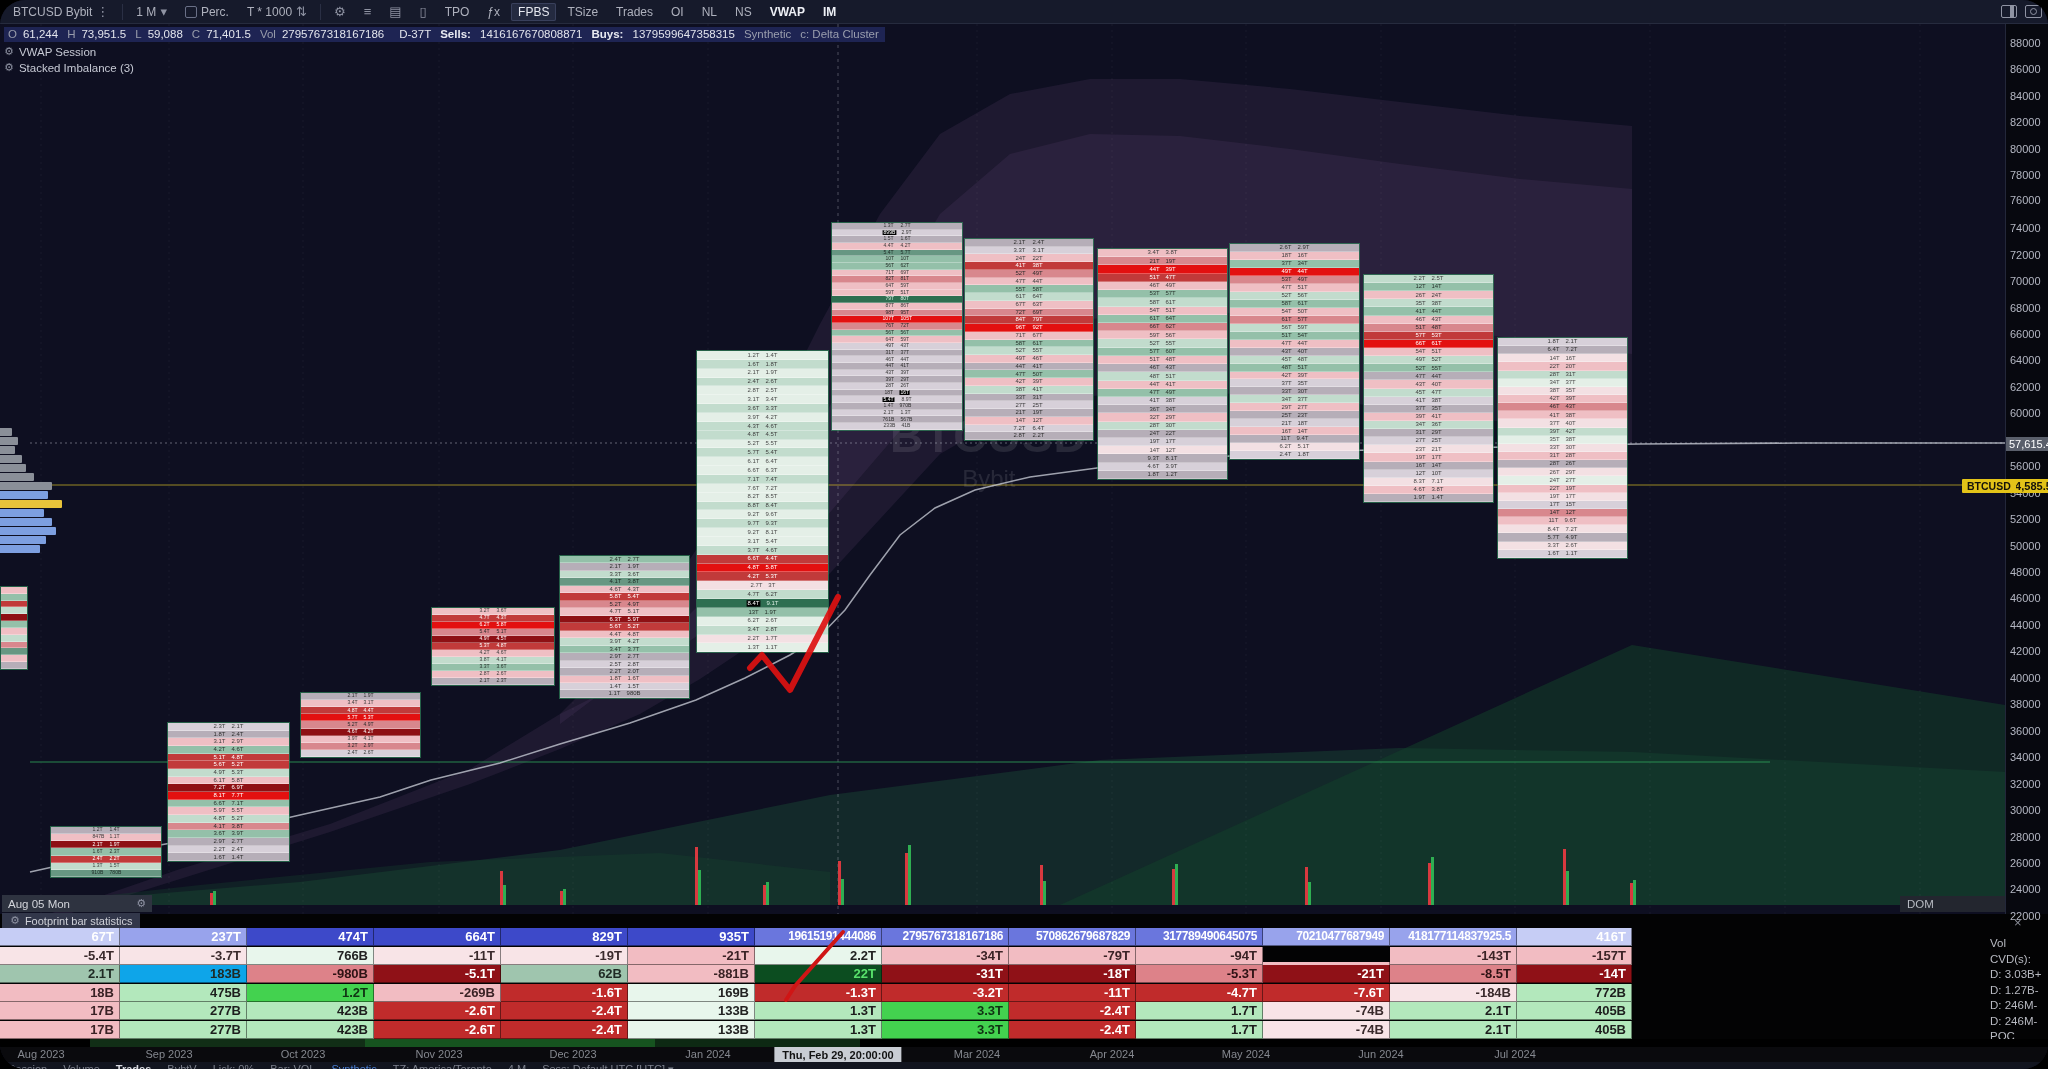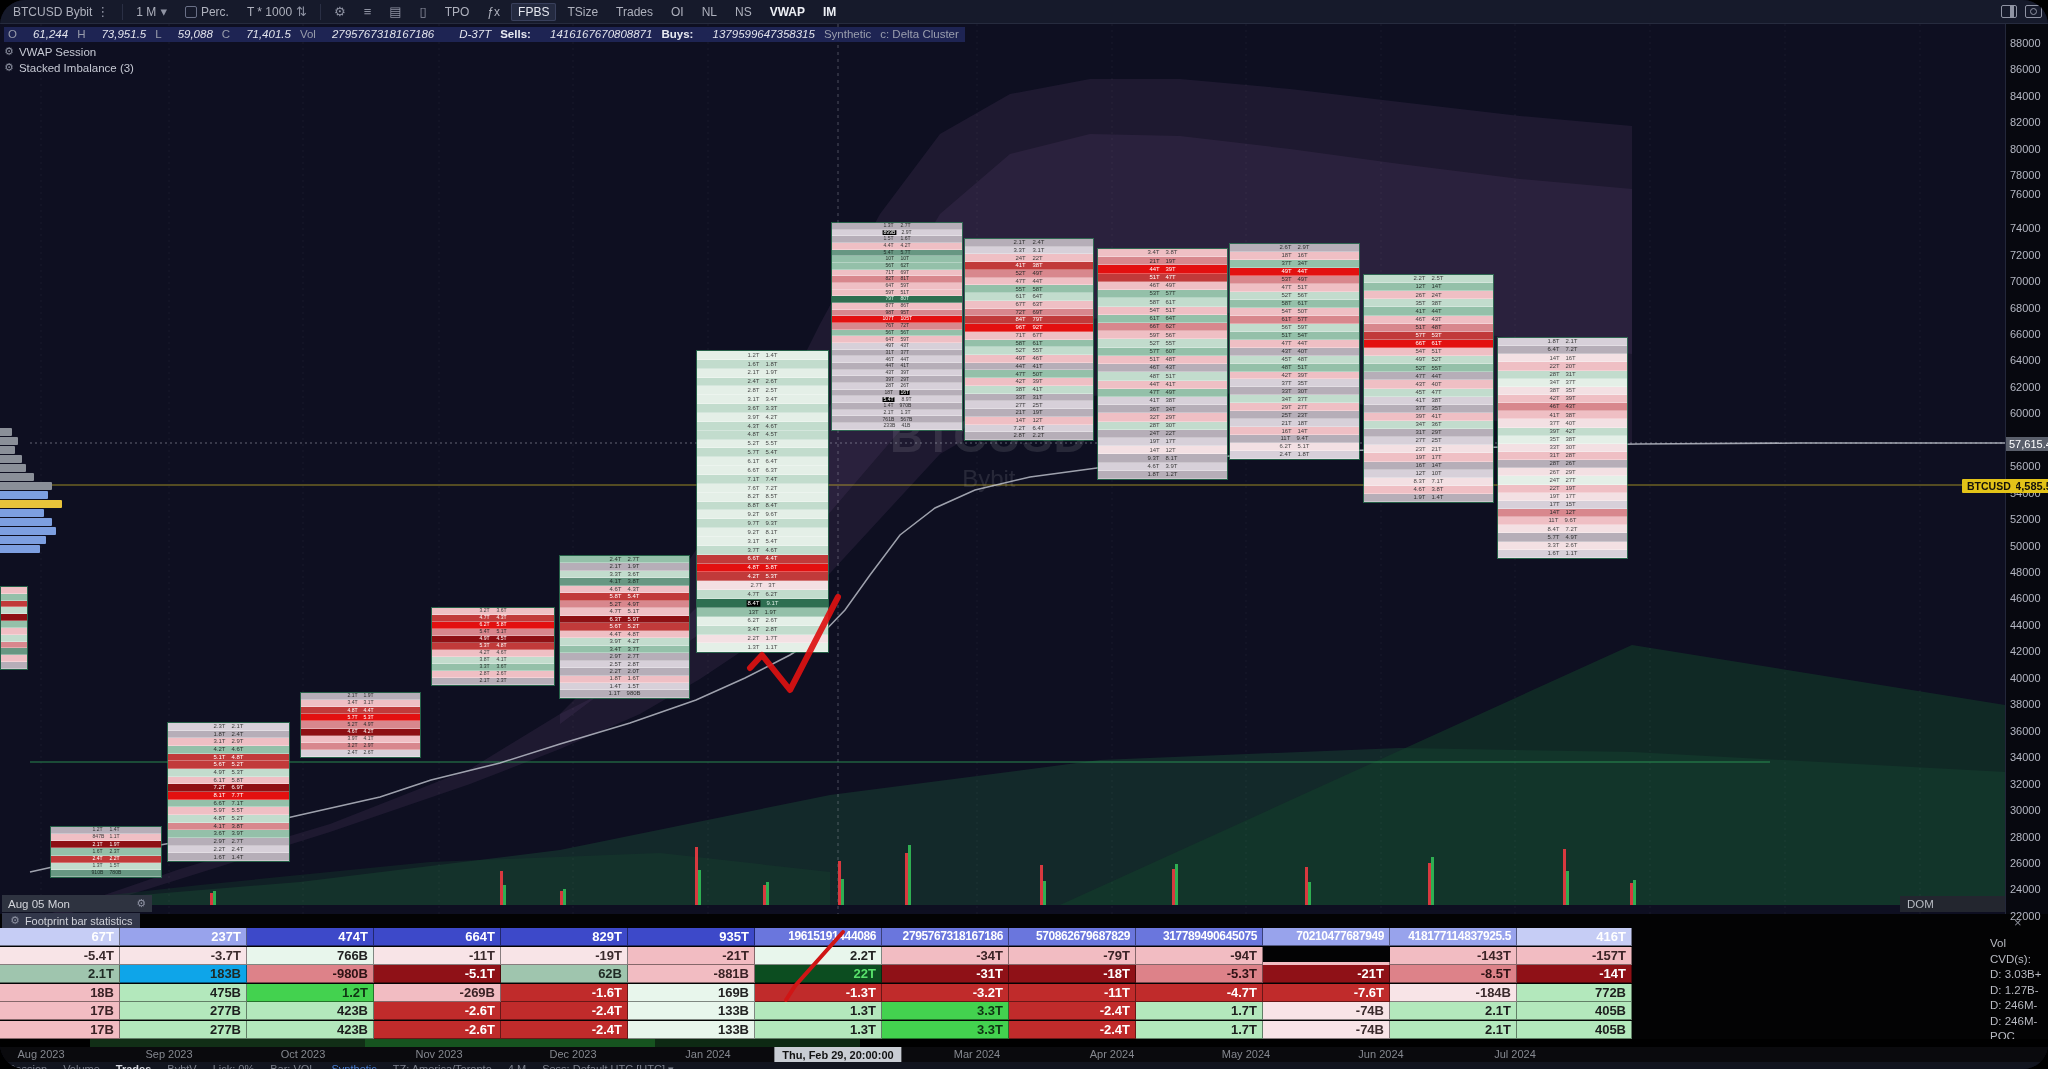--- a/index.html
+++ b/index.html
@@ -19,21 +19,21 @@
   #tb-right{margin-left:auto;display:flex;align-items:center;gap:8px;}
   .cam{width:15px;height:11px;border:1.5px solid #8f93a3;border-radius:2px;position:relative;}
   .cam:after{content:"";position:absolute;left:4px;top:2px;width:5px;height:5px;border:1.5px solid #8f93a3;border-radius:50%;}
   .panel-ic{width:14px;height:11px;border:1.5px solid #8f93a3;border-radius:2px;position:relative;}
   .panel-ic:after{content:"";position:absolute;right:2px;top:0;width:4px;height:100%;background:#8f93a3;}
   
   #legend{position:absolute;left:4px;top:27px;z-index:25;font-size:11.5px;}
   #ohlc-line{background:rgba(33,40,92,.85);padding:1px 6px 2px 4px;display:flex;gap:9px;white-space:nowrap;align-items:center;}
   .ohlc-k{color:#989cab;}
   .ohlc-k.strong{color:#e8eaf2;font-weight:bold;}
-  .ohlc-v{color:#e2e4ec;margin-left:16px;font-style:italic;}
+  .ohlc-v{color:#e2e4ec;margin-left:6px;}
   .ohlc-dim{color:#9a9eae;}
   .ind-row{display:flex;align-items:center;gap:5px;margin-top:3px;color:#c6c9d4;font-size:11.5px;}
   .gear{color:#8f93a3;font-size:11px;}
   
   #chart{position:absolute;left:0;top:24px;width:2005px;height:890px;overflow:hidden;}
   #chart-svg,#overlay-svg{position:absolute;left:0;top:0;pointer-events:none;}
   #chart-svg{z-index:1;}
   #overlay-svg{z-index:60;}
   #watermark{position:absolute;left:890px;top:385px;z-index:2;text-align:center;color:rgba(205,207,218,.13);}
   #wm-title{font-size:46px;font-weight:bold;letter-spacing:1px;}
@@ -1366,21 +1366,21 @@
 
   <div id="paxis">
     <div class="plabel" id="plast" style="top: 413px;">57,615.4</div>
     <div class="plabel" id="pcur" style="top: 455px;">54,585.5</div>
   <div class="ptick" style="top: 13px;">88000</div>
       <div class="ptick" style="top: 39.45px;">86000</div>
       <div class="ptick" style="top: 65.9px;">84000</div>
       <div class="ptick" style="top: 92.35px;">82000</div>
       <div class="ptick" style="top: 118.8px;">80000</div>
       <div class="ptick" style="top: 145.25px;">78000</div>
-      <div class="ptick" style="top: 164px;">76000</div>
+      <div class="ptick" style="top: 170px;">76000</div>
       <div class="ptick" style="top: 198.15px;">74000</div>
       <div class="ptick" style="top: 224.6px;">72000</div>
       <div class="ptick" style="top: 251.05px;">70000</div>
       <div class="ptick" style="top: 277.5px;">68000</div>
       <div class="ptick" style="top: 303.95px;">66000</div>
       <div class="ptick" style="top: 330.4px;">64000</div>
       <div class="ptick" style="top: 356.85px;">62000</div>
       <div class="ptick" style="top: 383.3px;">60000</div>
       <div class="ptick" style="top: 436.2px;">56000</div>
       <div class="ptick" style="top: 462.65px;">54000</div>

